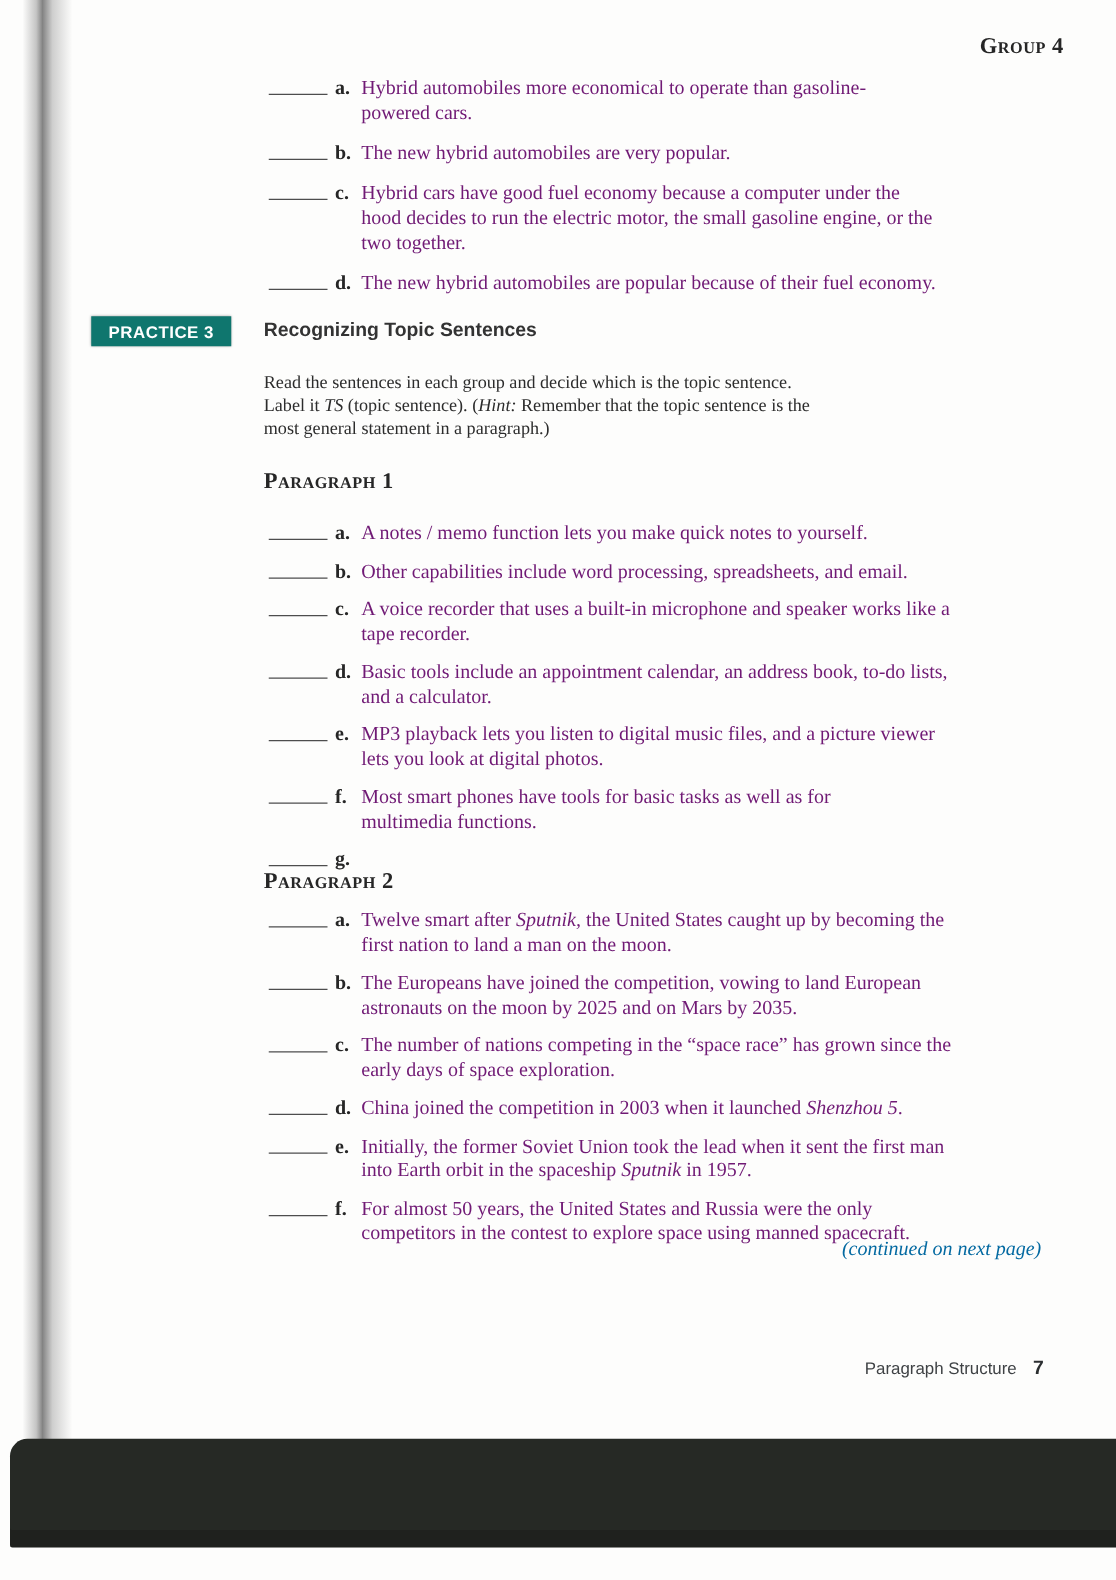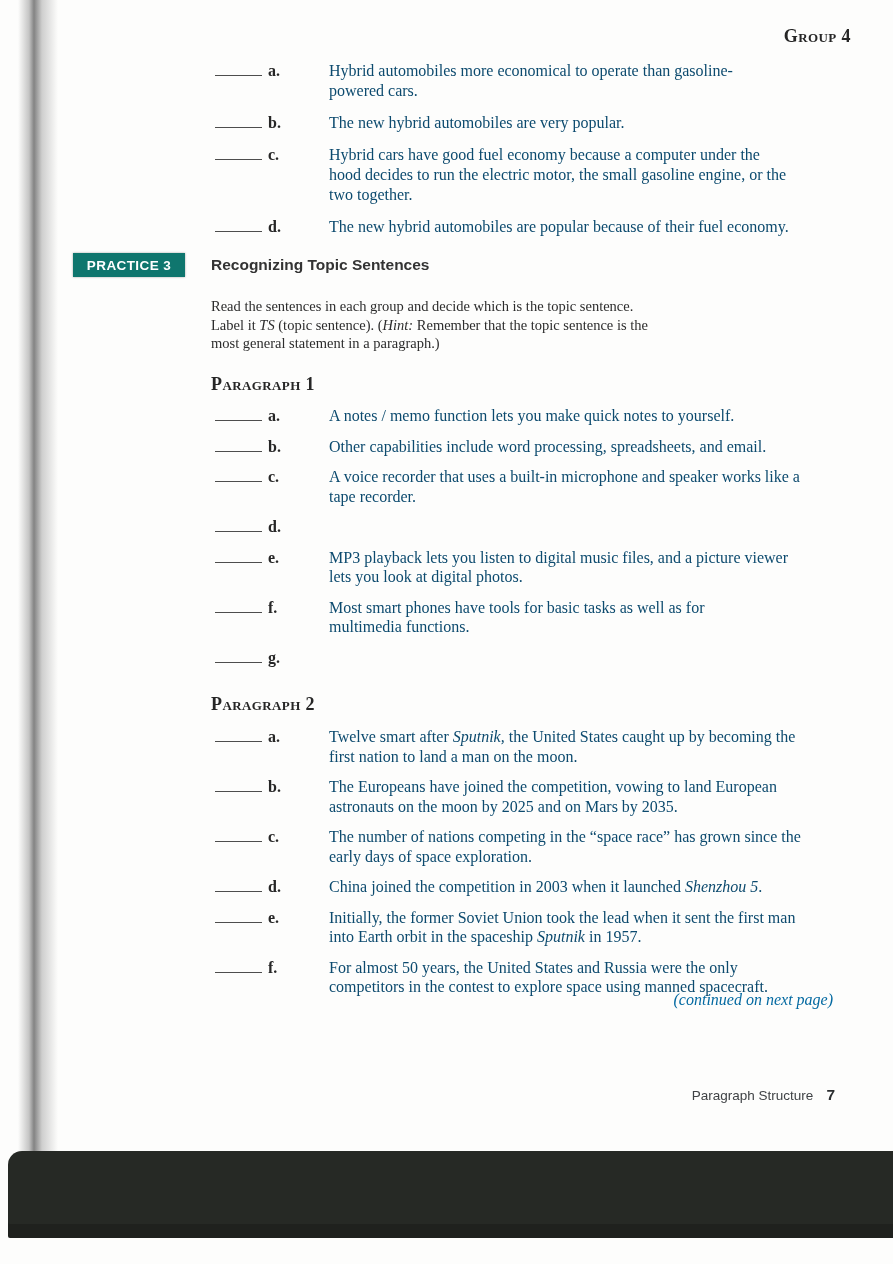--- a/index.html
+++ b/index.html
@@ -41,21 +41,21 @@
     font-weight: bold;
     font-size: 18px;
     letter-spacing: 0.4px;
     color: #262626;
   }
   .section { position: absolute; left: 211px; width: 640px; }
   .sec-group4     { top: 26px; }
   .sec-paragraph1 { top: 374px; }
   .sec-paragraph2 { top: 694px; }
   .sec-group4 .sec-title     { margin-bottom: 14px; text-align: right; }
-  .sec-paragraph1 .sec-title { margin-bottom: 11px; }
+  .sec-paragraph1 .sec-title { margin-bottom: 22px; }
   .sec-paragraph2 .sec-title { margin-bottom: 12px; }
 
   .item-row {
     display: flex;
     align-items: flex-start;
     padding-left: 4px;
     margin-bottom: 11px;
     font-size: 16px;
     line-height: 19.5px;
   }
@@ -64,21 +64,21 @@
     flex: 0 0 47px;
     height: 14px;
     border-bottom: 1.4px solid #4d4d4d;
     margin-right: 6px;
   }
   .letter {
     flex: 0 0 21px;
     font-weight: bold;
     color: #262626;
   }
-  .itext { width: 572px; color: #0c4a6e; margin-left: 40px; }
+  .itext { width: 572px; color: #701a75; }
   .itext .it { font-style: italic; }
 
   .practice-badge {
     position: absolute;
     left: 73px; top: 253px;
     width: 112px; height: 24px;
     background: #0f766e;
     color: #ffffff;
     font-family: "Liberation Sans", sans-serif;
     font-weight: bold;
@@ -184,20 +184,21 @@
           <span class="itext"><span>Other capabilities include word processing, spreadsheets, and email.</span></span>
         </div>
         <div class="item-row">
           <span class="blank"></span>
           <span class="letter">c.</span>
           <span class="itext"><span>A voice recorder that uses a built-in microphone and speaker works like a</span><br><span>tape recorder.</span></span>
         </div>
         <div class="item-row">
           <span class="blank"></span>
           <span class="letter">d.</span>
+          <span class="itext"><span>Basic tools include an appointment calendar, an address book, to-do lists,</span><br><span>and a calculator.</span></span>
         </div>
         <div class="item-row">
           <span class="blank"></span>
           <span class="letter">e.</span>
           <span class="itext"><span>MP3 playback lets you listen to digital music files, and a picture viewer</span><br><span>lets you look at digital photos.</span></span>
         </div>
         <div class="item-row">
           <span class="blank"></span>
           <span class="letter">f.</span>
           <span class="itext"><span>Most smart phones have tools for basic tasks as well as for</span><br><span>multimedia functions.</span></span>

